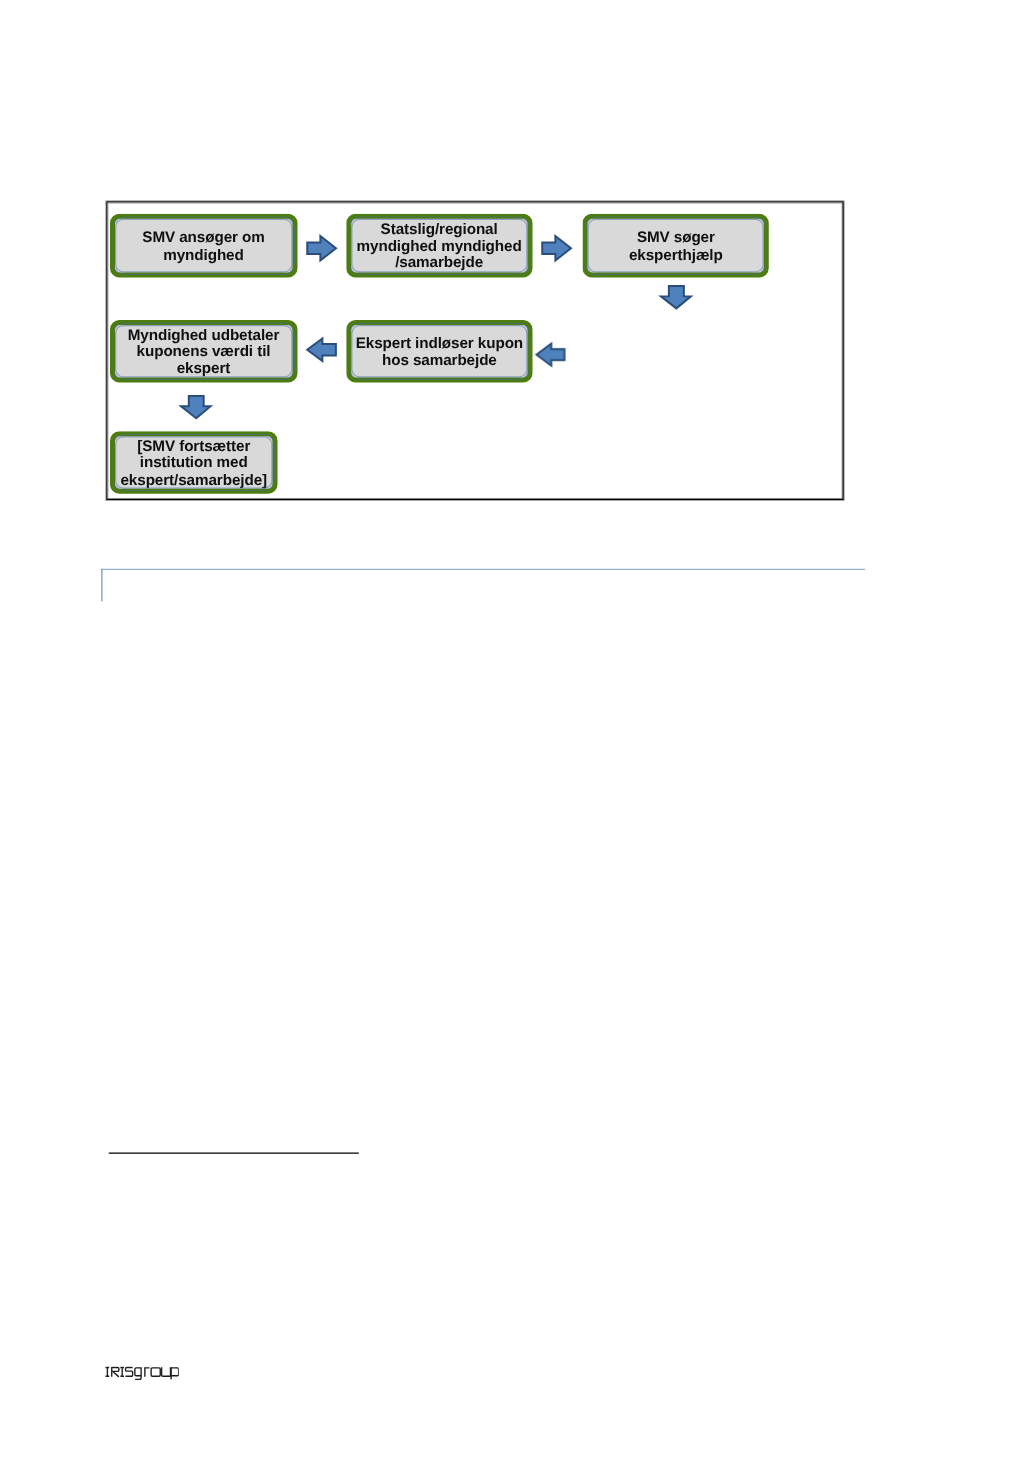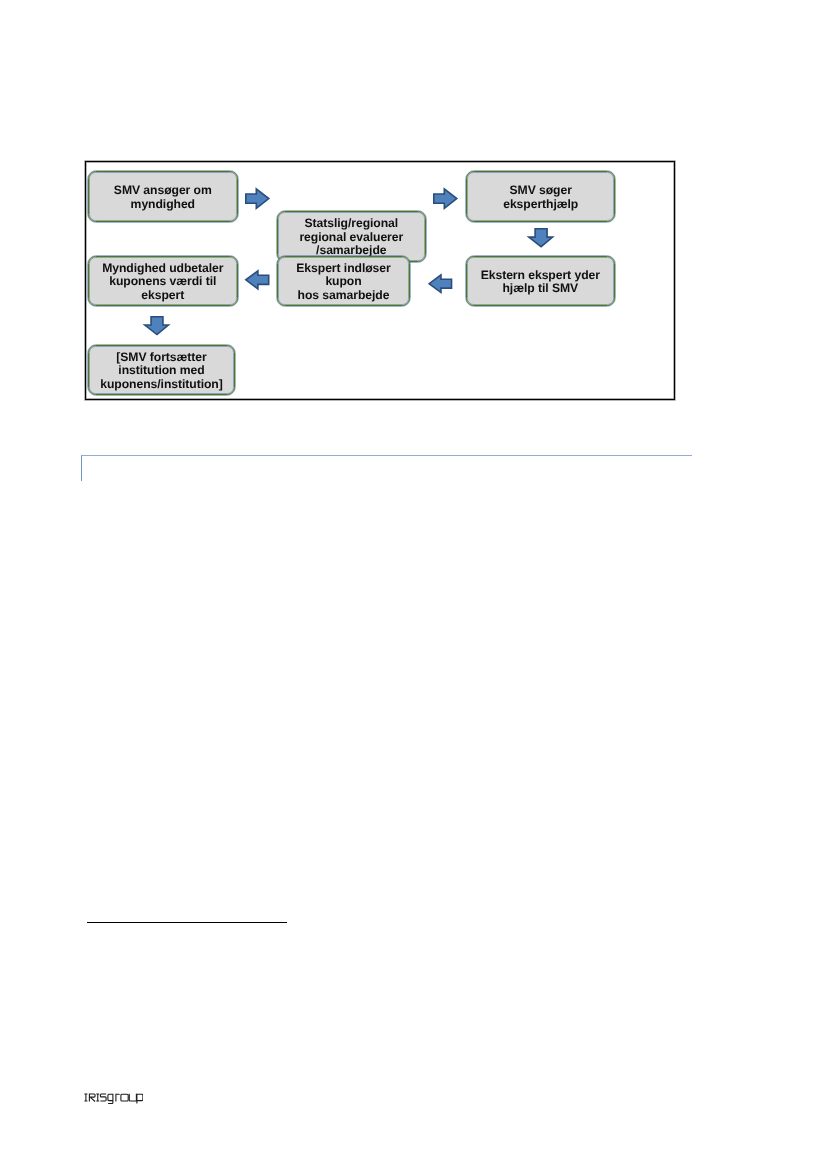--- a/index.html
+++ b/index.html
@@ -22,21 +22,21 @@
     width:589.5px; height:239px;
     border:1px solid #000000;
     box-sizing:border-box;
     box-shadow: 0 0 0 0.7px rgba(0,0,0,0.42), inset 0 0 0 0.7px rgba(0,0,0,0.42);
   }
 
   .fc-box {
     position:absolute;
     box-sizing:border-box;
     background:#D9D9D9;
-    border:1px solid #4d7c0f;
+    border:4px solid #4d7c0f;
     border-radius:7.5px;
     display:flex; align-items:center; justify-content:center; position:absolute;
     will-change:transform;
     text-align:center;
     color:#101010;
     font-weight:bold;
     font-size:12.2px;
     line-height:13.5px;
     letter-spacing:-0.07px;
   }
@@ -54,28 +54,28 @@
     left:0; top:0; right:0; bottom:0;
     border:1px solid rgba(70,105,158,0.50);
     border-radius:6.5px;
     pointer-events:none;
   }
   .fc-box > span { display:block; width:100%; position:relative; transform:translateY(0.8px); }
   .fc-box i { display:block; font-style:normal; }
 
   
   #node-0 { left:88.2px;  top:170.5px; width:149.6px; height:51.2px; }
-  #node-1 { left:277.2px; top:170.5px; width:148.6px; height:51.2px;margin-top:40px; }
+  #node-1 { left:277.2px; top:170.5px; width:148.6px; height:51.2px; }
   #node-2 { left:466.2px; top:170.5px; width:149.4px; height:51.2px; }
 
   #node-3 { left:88.2px;  top:255.9px; width:149.6px; height:50.2px; }
-  #node-4 { left:277.2px; top:255.9px; width:133px; height:50.2px; }
+  #node-4 { left:277.2px; top:255.9px; width:149px; height:50.2px; }
   #node-5 { left:466.3px; top:255.9px; width:148.6px; height:50.2px; }
 
-  #node-6 { left:88.2px;  top:344.9px; width:147px; height:50.0px; }
+  #node-6 { left:88.2px;  top:344.9px; width:134px; height:50.0px; }
 
   .fc-arrow { position:absolute; overflow:visible; }
   .fc-arrow .ar { fill:#4F81BD; stroke:#2A4D7A; stroke-width:1.6; stroke-linejoin:miter; }
 
   #arrow-0 { left:244.9px; top:187.6px;  width:24.6px; height:21.2px; }
   #arrow-1 { left:432.6px; top:187.6px;  width:24.6px; height:21.2px; }
   #arrow-2 { left:528.0px; top:227.6px;  width:25.4px; height:19.5px; }
   #arrow-3 { left:244.9px; top:270.1px;  width:24.5px; height:19.7px; }
   #arrow-4 { left:428.4px; top:273.6px;  width:24.7px; height:19.3px; }
   #arrow-5 { left:144.4px; top:316.3px;  width:25.2px; height:19.4px; }
@@ -114,21 +114,21 @@
   <div id="flowchart-frame"></div>
   <div class="fc-box" id="node-0">
     <span>
         <i>SMV ansøger om</i>
         <i>myndighed</i>
       </span>
   </div>
   <div class="fc-box" id="node-1">
     <span>
         <i>Statslig/regional</i>
-        <i>regional evaluerer</i>
+        <i>myndighed myndighed</i>
         <i>/samarbejde</i>
       </span>
   </div>
   <div class="fc-box" id="node-3">
     <span>
         <i>Myndighed udbetaler</i>
         <i>kuponens værdi til</i>
         <i>ekspert</i>
       </span>
   </div>
@@ -137,31 +137,25 @@
         <i>SMV søger</i>
         <i>eksperthjælp</i>
       </span>
   </div>
   <div class="fc-box" id="node-4">
     <span>
         <i>Ekspert indløser kupon</i>
         <i>hos samarbejde</i>
       </span>
   </div>
-  <div class="fc-box" id="node-5">
-    <span>
-        <i>Ekstern ekspert yder</i>
-        <i>hjælp til SMV</i>
-      </span>
-  </div>
   <div class="fc-box" id="node-6">
     <span>
         <i>[SMV fortsætter</i>
         <i>institution med</i>
-        <i>kuponens/institution]</i>
+        <i>ekspert/samarbejde]</i>
       </span>
   </div>
   <svg class="fc-arrow" id="arrow-0" aria-hidden="true" viewBox="0 0 24.6 21.2">
       <path class="ar" d="M0.8 5.95 L11.3 5.95 L11.3 0.8 L23.8 10.6 L11.3 20.4 L11.3 15.25 L0.8 15.25 Z"></path>
   </svg>
   <svg class="fc-arrow" id="arrow-1" aria-hidden="true" viewBox="0 0 24.6 21.2">
       <path class="ar" d="M0.8 5.95 L11.3 5.95 L11.3 0.8 L23.8 10.6 L11.3 20.4 L11.3 15.25 L0.8 15.25 Z"></path>
   </svg>
   <svg class="fc-arrow" id="arrow-2" aria-hidden="true" viewBox="0 0 25.4 19.5">
       <path class="ar" d="M7.1 0.8 L19.1 0.8 L19.1 9.1 L24.6 9.1 L13.1 18.7 L0.8 9.1 L7.1 9.1 Z"></path>

